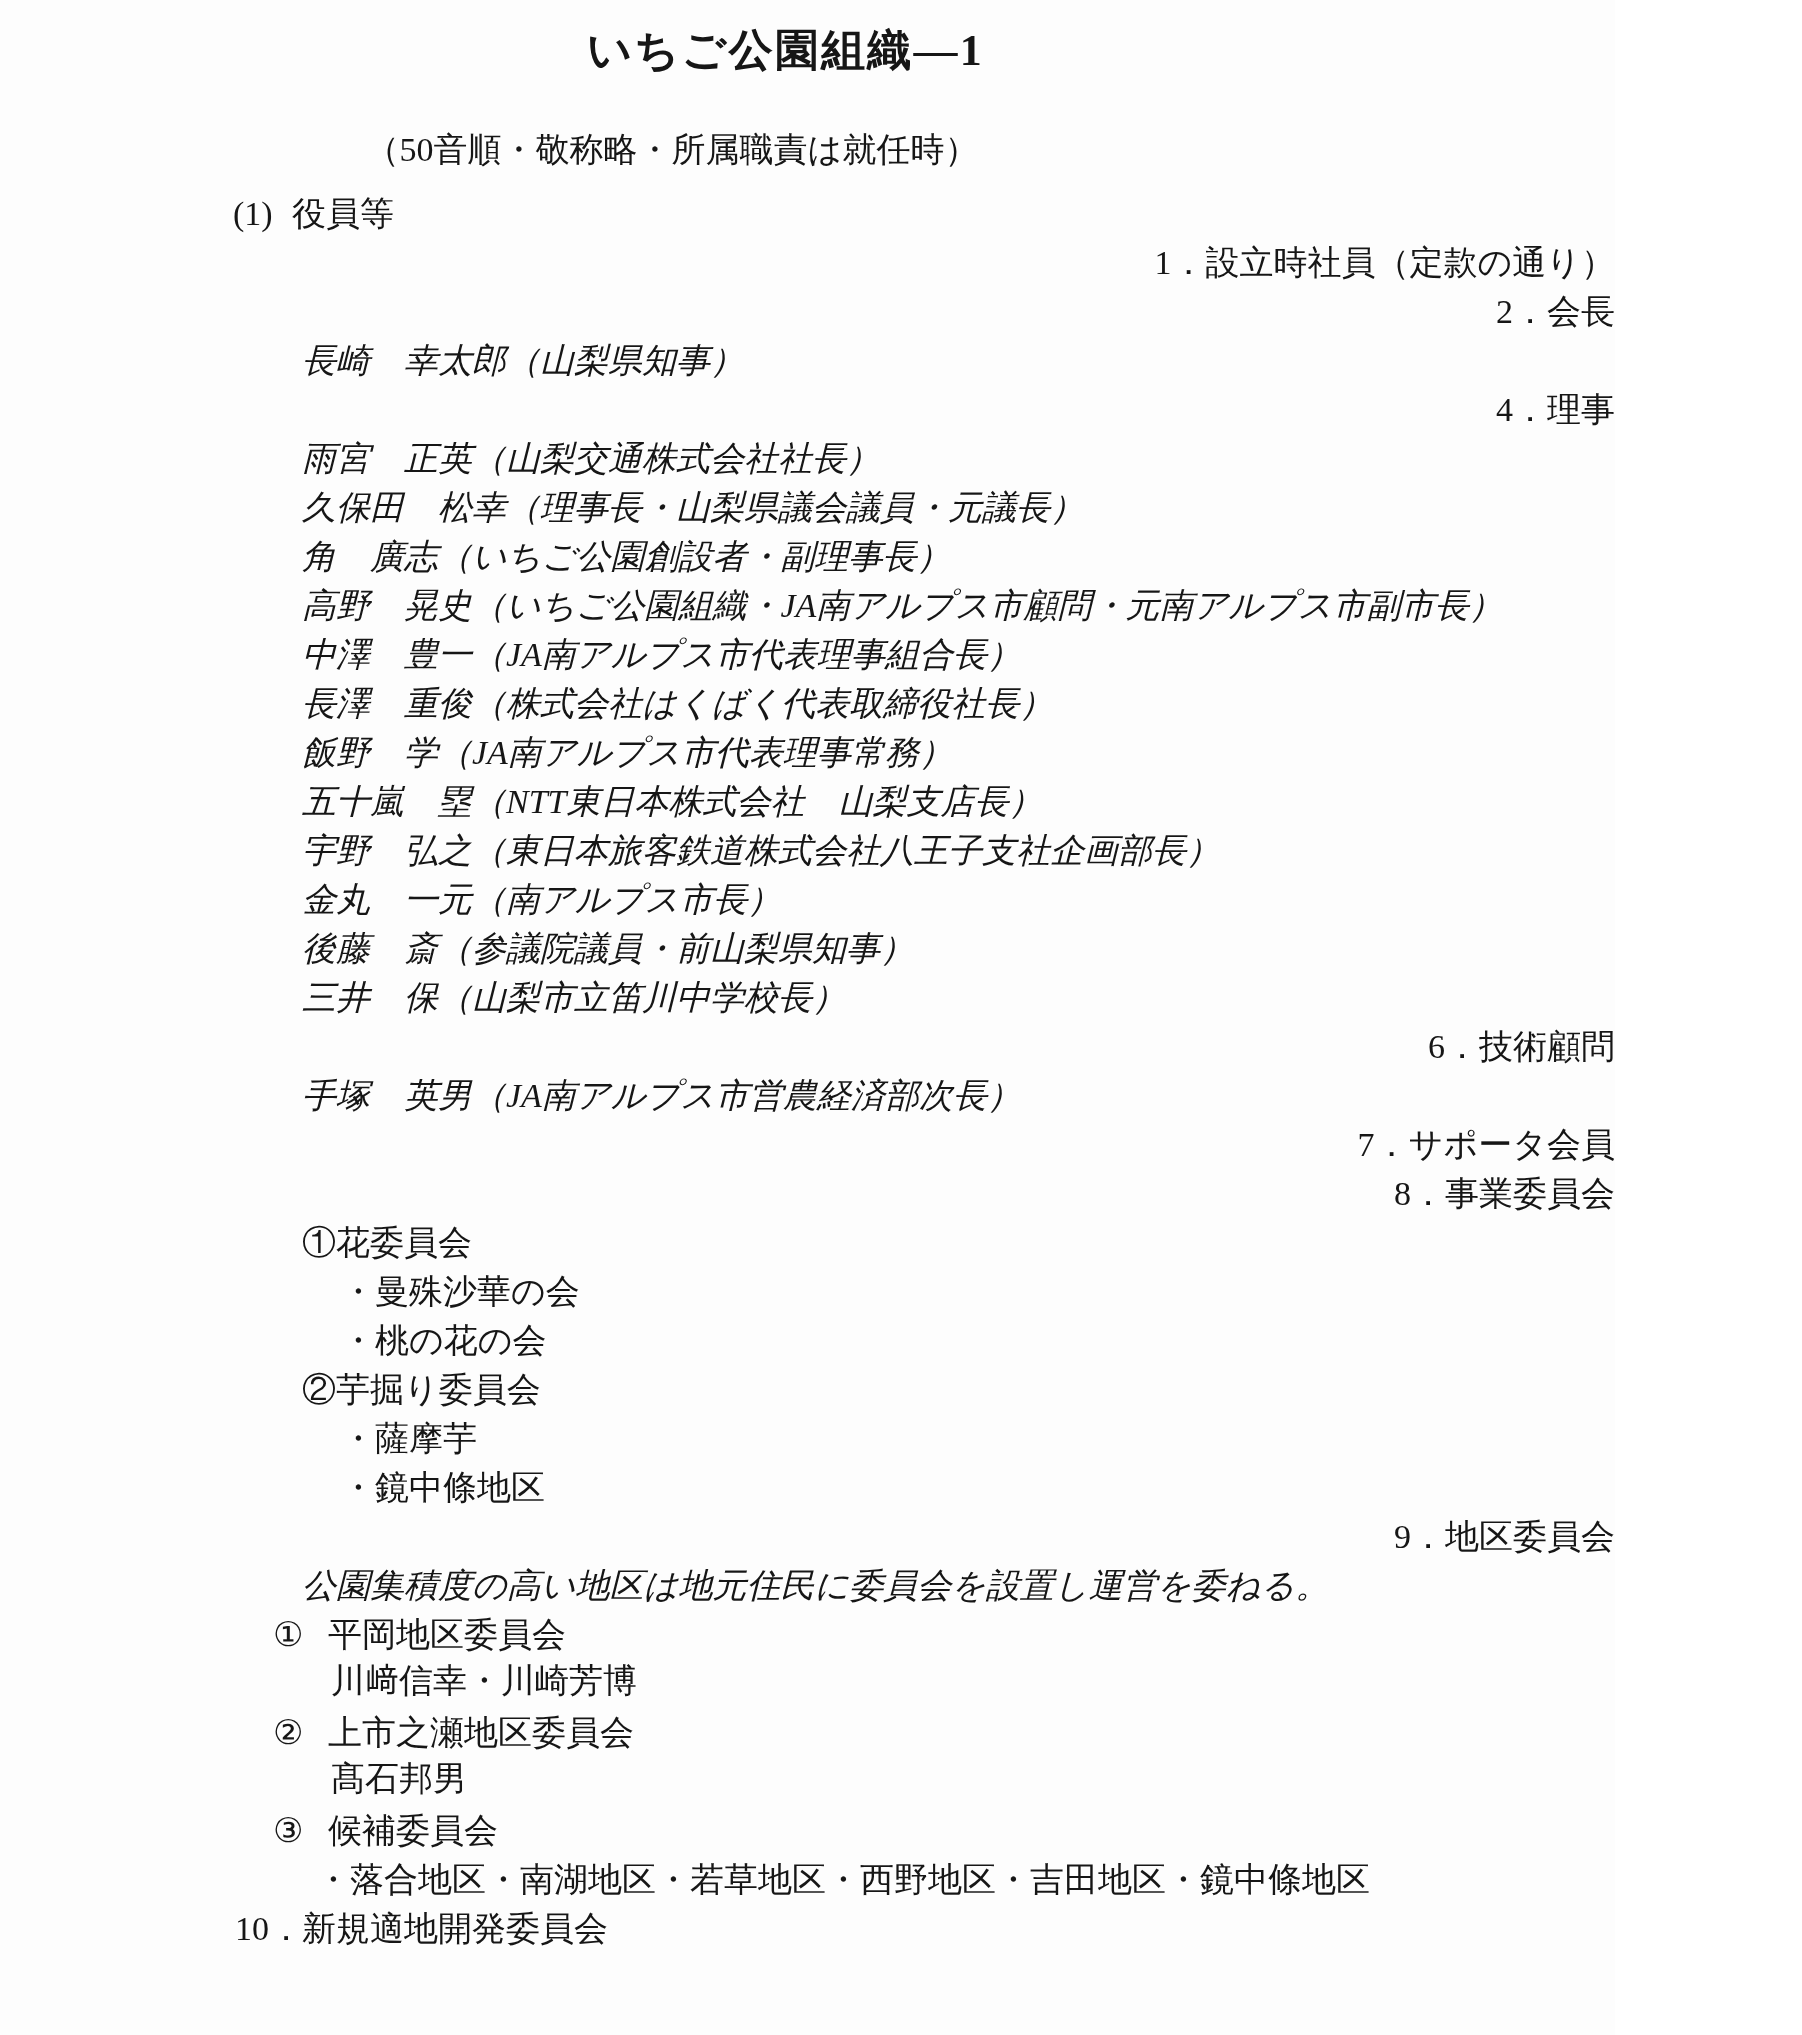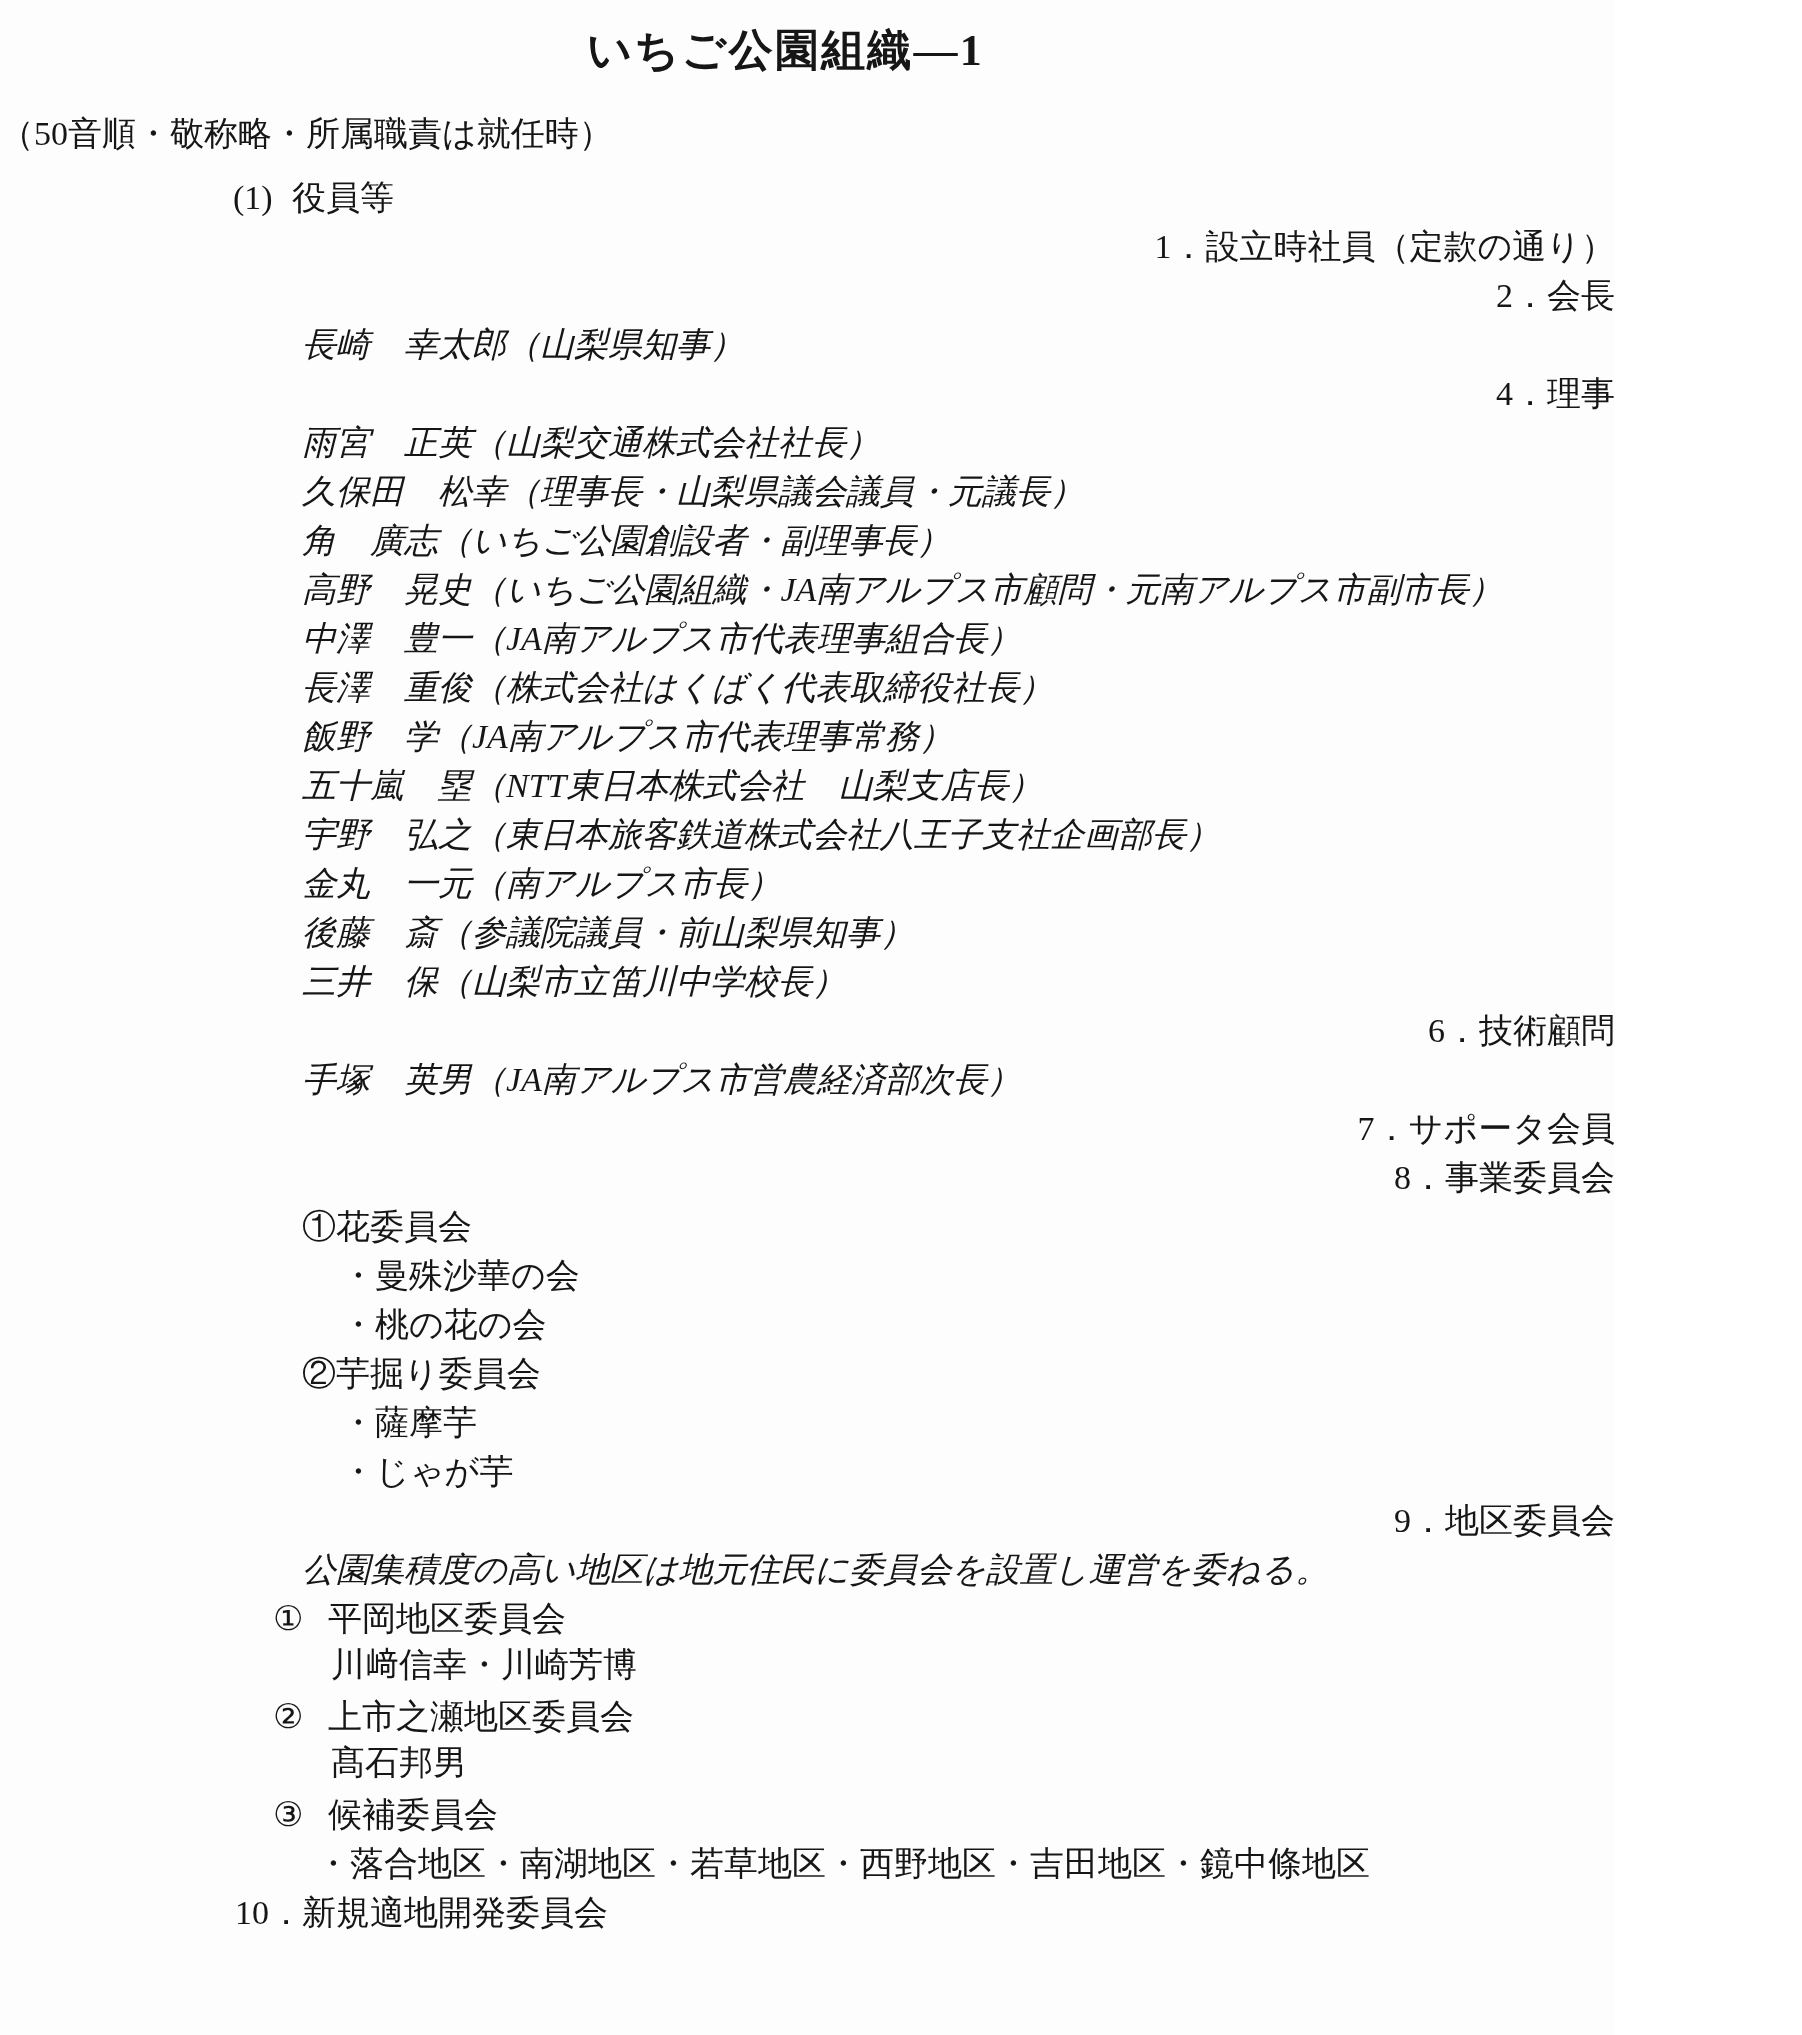--- a/index.html
+++ b/index.html
@@ -19,22 +19,22 @@
     margin:24px 0 0 0;
     text-align:center;
     transform:translateX(-22px);
     font-size:44px;
     font-weight:bold;
     line-height:53px;
     letter-spacing:2.2px;
     white-space:pre;
   }
   .note{
-    margin-top:36px;
-    text-align:left;
+    margin-top:52px;
+    text-align:center;
     padding-right:271px;
     font-size:34px;
     line-height:41px;
     white-space:pre;
   }
   .lines{margin-top:19px;}
   .line{
     height:49px;
     line-height:49px;
     font-size:34px;
@@ -110,21 +110,21 @@
     <div class="line i-circ"><span>①花委員会</span></div>
 
     <div class="line i-bullet"><span>・曼殊沙華の会</span></div>
 
     <div class="line i-bullet"><span>・桃の花の会</span></div>
 
     <div class="line i-circ"><span>②芋掘り委員会</span></div>
 
     <div class="line i-bullet"><span>・薩摩芋</span></div>
 
-    <div class="line i-bullet"><span>・じゃが芋</span></div>
+    <div class="line i-bullet"><span>・鏡中條地区</span></div>
 
     <div class="line i-num"><span class="num">9．</span><span>地区委員会</span></div>
 
     <div class="line i-name"><span>公園集積度の高い地区は地元住民に委員会を設置し運営を委ねる。</span></div>
 
     <div class="line i-circ2"><span class="num">①</span><span>平岡地区委員会</span></div>
 
     <div class="line i-name2"><span>川﨑信幸・川崎芳博</span></div>
 
     <div class="line i-circ2"><span class="num">②</span><span>上市之瀬地区委員会</span></div>

